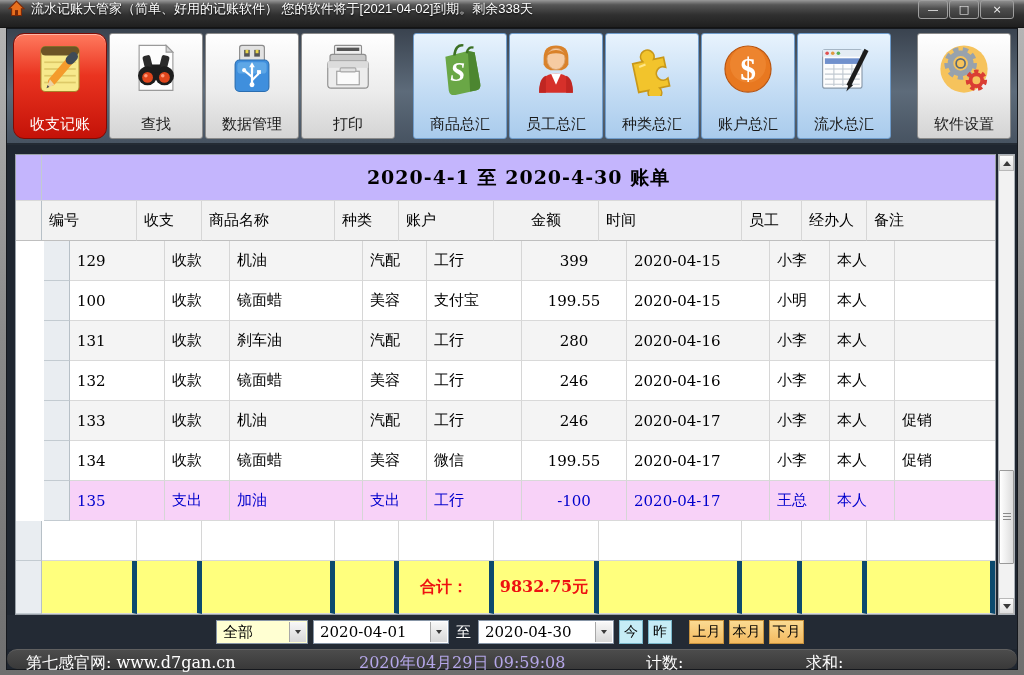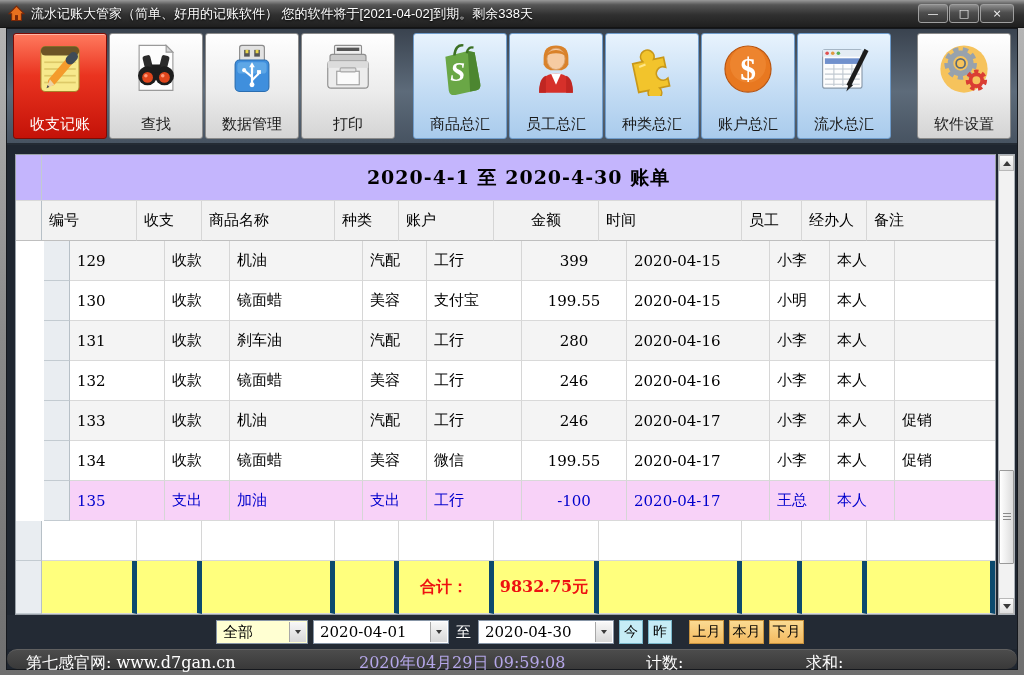--- a/index.html
+++ b/index.html
@@ -3,21 +3,21 @@
 <meta charset="utf-8">
 <style>
   * { margin:0; padding:0; box-sizing:border-box; }
   html,body { width:1024px; height:675px; overflow:hidden; }
   body { font-family:"DejaVu Serif","Liberation Serif",serif; background:#8f8f8f; }
 
   .window { position:relative; width:1024px; height:675px;
     background:linear-gradient(180deg,#b8b8b8,#8a8a8a 50%,#6f6f6f); }
 
   
-  .titlebar { height:28px; display:flex; align-items:center; gap:6px; padding:0 8px;
+  .titlebar { height:28px; display:flex; align-items:flex-start; gap:6px; padding:0 8px;
     background:linear-gradient(180deg,#9a9a9a 0%,#565656 18%,#303030 55%,#1f1f1f 100%);
     border-bottom:1px solid #141414; }
   .app-icon { width:17px; height:17px; display:inline-flex; }
   .title-text { color:#fff; font-size:13px; font-family:"Liberation Sans","DejaVu Sans",sans-serif;
     white-space:nowrap; text-shadow:0 1px 2px #000; }
   .win-controls { margin-left:auto; display:flex; gap:1px; padding-right:2px; }
   .win-btn { width:30px; height:19px; display:flex; align-items:center; justify-content:center;
     background:linear-gradient(180deg,#8d8d8d,#4e4e4e 45%,#383838);
     border:1px solid #9f9f9f; border-radius:3px; color:#f2f2f2; font-size:11px;
     font-family:"DejaVu Sans","Liberation Sans",sans-serif; cursor:default; }
@@ -33,21 +33,21 @@
     border-bottom:2px solid #242b34; }
   .tb-btn { width:94px; flex:none; display:flex; flex-direction:column; align-items:center;
     padding:7px 2px 5px; border-radius:3px; cursor:default;
     background:linear-gradient(180deg,#ffffff,#ececec 55%,#d4d4d4);
     border:1px solid #8a8a8a; color:#1a1a1a; }
   .tb-btn .ico { width:56px; height:56px; flex:none; display:flex; align-items:center; justify-content:center; }
   .tb-btn .ico svg { width:54px; height:54px; }
   .tb-btn .lbl { margin-top:auto; font-size:15px; line-height:18px; white-space:nowrap; }
   .tb-btn.blue { background:linear-gradient(180deg,#e8f3fd,#c3dcf4 55%,#a9cbec); border-color:#6f9ccb; }
   .tb-btn.red { background:linear-gradient(180deg,#ff7a5e 0%,#ea3420 40%,#c41208 100%);
-    border:1px solid #7e0b04; border-radius:3px; color:#fff;
+    border:1px solid #7e0b04; border-radius:11px; color:#fff;
     box-shadow:inset 0 1px 0 rgba(255,255,255,.45); }
   .gap-a { width:14px; flex:none; }
   .tb-btn.last { margin-left:auto; }
 
   
   .main { flex:1; display:flex; padding:9px 2px 0 8px; min-height:0; }
   .table { flex:1; display:flex; flex-direction:column; background:#fff;
     border:1px solid #9aa1a8; min-width:0; }
   .trow { display:grid;
     grid-template-columns:26px 95px 65px 133px 64px 95px 105px 143px 60px 65px minmax(0,1fr); }
@@ -325,21 +325,21 @@
     <div class="cell">机油</div>
     <div class="cell">汽配</div>
     <div class="cell">工行</div>
     <div class="cell amount">399</div>
     <div class="cell">2020-04-15</div>
     <div class="cell">小李</div>
     <div class="cell">本人</div>
     <div class="cell"></div>
   </div><div class="trow drow even">
     <div class="cell sel"></div>
-    <div class="cell">130</div>
+    <div class="cell">100</div>
     <div class="cell">收款</div>
     <div class="cell">镜面蜡</div>
     <div class="cell">美容</div>
     <div class="cell">支付宝</div>
     <div class="cell amount">199.55</div>
     <div class="cell">2020-04-15</div>
     <div class="cell">小明</div>
     <div class="cell">本人</div>
     <div class="cell"></div>
   </div><div class="trow drow odd">

